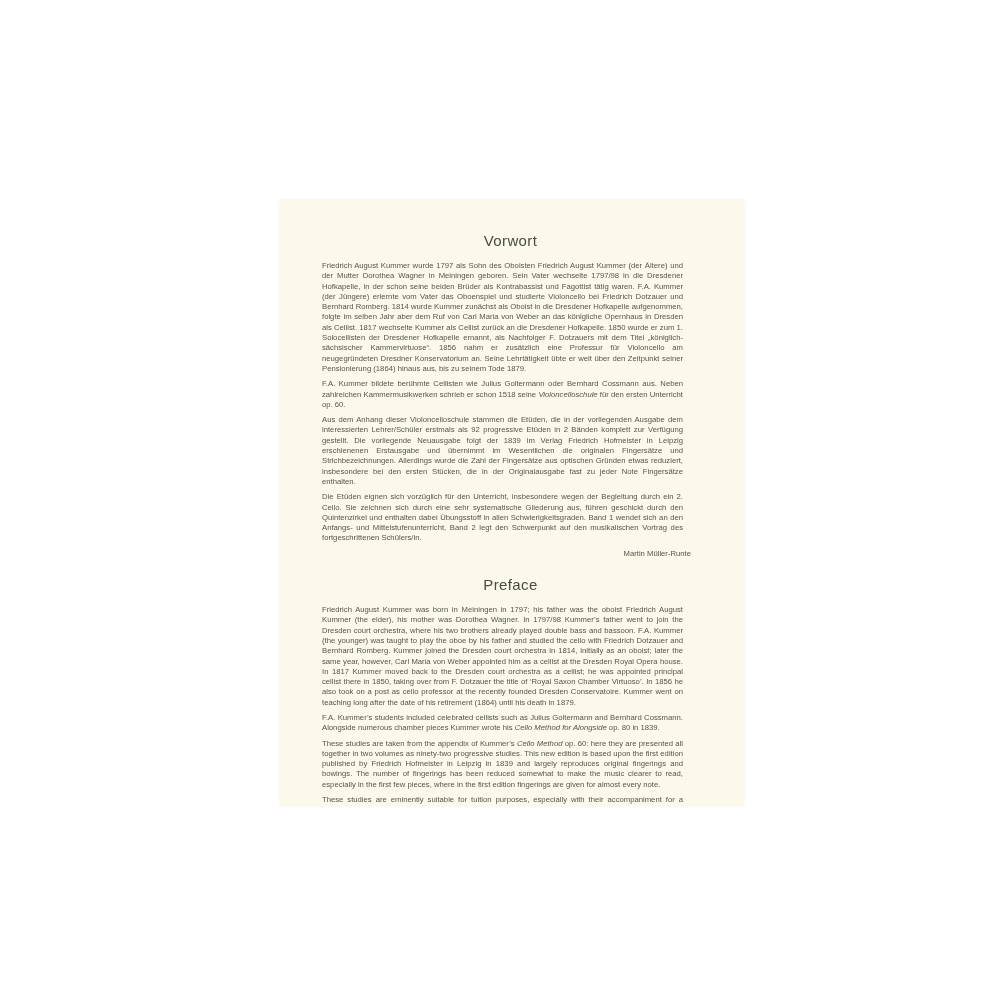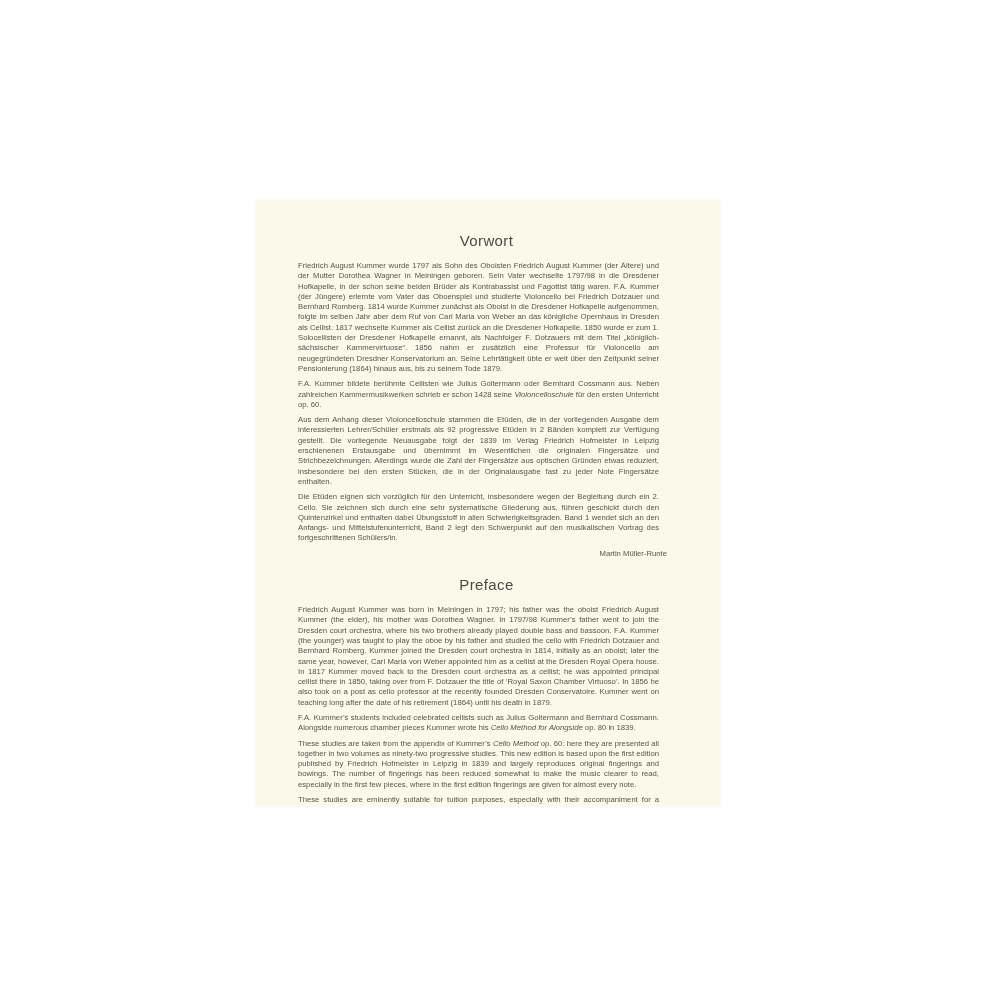--- a/index.html
+++ b/index.html
@@ -10,21 +10,21 @@
   }
   .canvas {
     position: relative;
     width: 1000px;
     height: 1000px;
     background: #ffffff;
     overflow: hidden;
   }
   .sheet {
     position: absolute;
-    left: 256px;
+    left: 280px;
     top: 200px;
     width: 464px;
     height: 606px;
     background: #fbf9e9;
     box-sizing: border-box;
     padding: 32px 45px 0 42px;
     box-shadow: 0 0 3px rgba(120,115,90,0.12);
     overflow: hidden;
   }
   .section-title {
@@ -65,21 +65,21 @@
 </head>
 <body>
 
 <div class="canvas">
   <div class="sheet">
 
     <div lang="de">
       <h1 class="section-title">Vorwort</h1>
       <div>
           <p class="body-para"><span>Friedrich August Kummer wurde 1797 als Sohn des Oboisten Friedrich August Kummer (der Ältere) und der Mutter Dorothea Wagner in Meiningen geboren. Sein Vater wechselte 1797/98 in die Dresdener Hofkapelle, in der schon seine beiden Brüder als Kontrabassist und Fagottist tätig waren. F.A. Kummer (der Jüngere) erlernte vom Vater das Oboenspiel und studierte Violoncello bei Friedrich Dotzauer und Bernhard Romberg. 1814 wurde Kummer zunächst als Oboist in die Dresdener Hofkapelle aufgenommen, folgte im selben Jahr aber dem Ruf von Carl Maria von Weber an das königliche Opernhaus in Dresden als Cellist. 1817 wechselte Kummer als Cellist zurück an die Dresdener Hofkapelle. 1850 wurde er zum 1. Solocellisten der Dresdener Hofkapelle ernannt, als Nachfolger F. Dotzauers mit dem Titel „königlich-sächsischer Kammervirtuose“. 1856 nahm er zusätzlich eine Professur für Violoncello am neugegründeten Dresdner Konservatorium an. Seine Lehrtätigkeit übte er weit über den Zeitpunkt seiner Pensionierung (1864) hinaus aus, bis zu seinem Tode 1879.</span></p>
-          <p class="body-para"><span>F.A. Kummer bildete berühmte Cellisten wie Julius Goltermann oder Bernhard Cossmann aus. Neben zahlreichen Kammermusikwerken schrieb er schon 1428 seine </span><em>Violoncelloschule</em><span> für den ersten Unterricht op. 60.</span></p>
+          <p class="body-para"><span>F.A. Kummer bildete berühmte Cellisten wie Julius Goltermann oder Bernhard Cossmann aus. Neben zahlreichen Kammermusikwerken schrieb er schon 1518 seine </span><em>Violoncelloschule</em><span> für den ersten Unterricht op. 60.</span></p>
           <p class="body-para"><span>Aus dem Anhang dieser Violoncelloschule stammen die Etüden, die in der vorliegenden Ausgabe dem interessierten Lehrer/Schüler erstmals als 92 progressive Etüden in 2 Bänden komplett zur Verfügung gestellt. Die vorliegende Neuausgabe folgt der 1839 im Verlag Friedrich Hofmeister in Leipzig erschienenen Erstausgabe und übernimmt im Wesentlichen die originalen Fingersätze und Strichbezeichnungen. Allerdings wurde die Zahl der Fingersätze aus optischen Gründen etwas reduziert, insbesondere bei den ersten Stücken, die in der Originalausgabe fast zu jeder Note Fingersätze enthalten.</span></p>
           <p class="body-para"><span>Die Etüden eignen sich vorzüglich für den Unterricht, insbesondere wegen der Begleitung durch ein 2. Cello. Sie zeichnen sich durch eine sehr systematische Gliederung aus, führen geschickt durch den Quintenzirkel und enthalten dabei Übungsstoff in allen Schwierigkeitsgraden. Band 1 wendet sich an den Anfangs- und Mittelstufenunterricht, Band 2 legt den Schwerpunkt auf den musikalischen Vortrag des fortgeschrittenen Schülers/in.</span></p>
         </div>
       <div class="signature vorwort-signature">Martin Müller-Runte</div>
     </div>
 
     <div lang="en">
       <h1 class="section-title preface-title-block">Preface</h1>
       <div>
           <p class="body-para"><span>Friedrich August Kummer was born in Meiningen in 1797; his father was the oboist Friedrich August Kummer (the elder), his mother was Dorothea Wagner. In 1797/98 Kummer’s father went to join the Dresden court orchestra, where his two brothers already played double bass and bassoon. F.A. Kummer (the younger) was taught to play the oboe by his father and studied the cello with Friedrich Dotzauer and Bernhard Romberg. Kummer joined the Dresden court orchestra in 1814, initially as an oboist; later the same year, however, Carl Maria von Weber appointed him as a cellist at the Dresden Royal Opera house. In 1817 Kummer moved back to the Dresden court orchestra as a cellist; he was appointed principal cellist there in 1850, taking over from F. Dotzauer the title of ‘Royal Saxon Chamber Virtuoso’. In 1856 he also took on a post as cello professor at the recently founded Dresden Conservatoire. Kummer went on teaching long after the date of his retirement (1864) until his death in 1879.</span></p>

